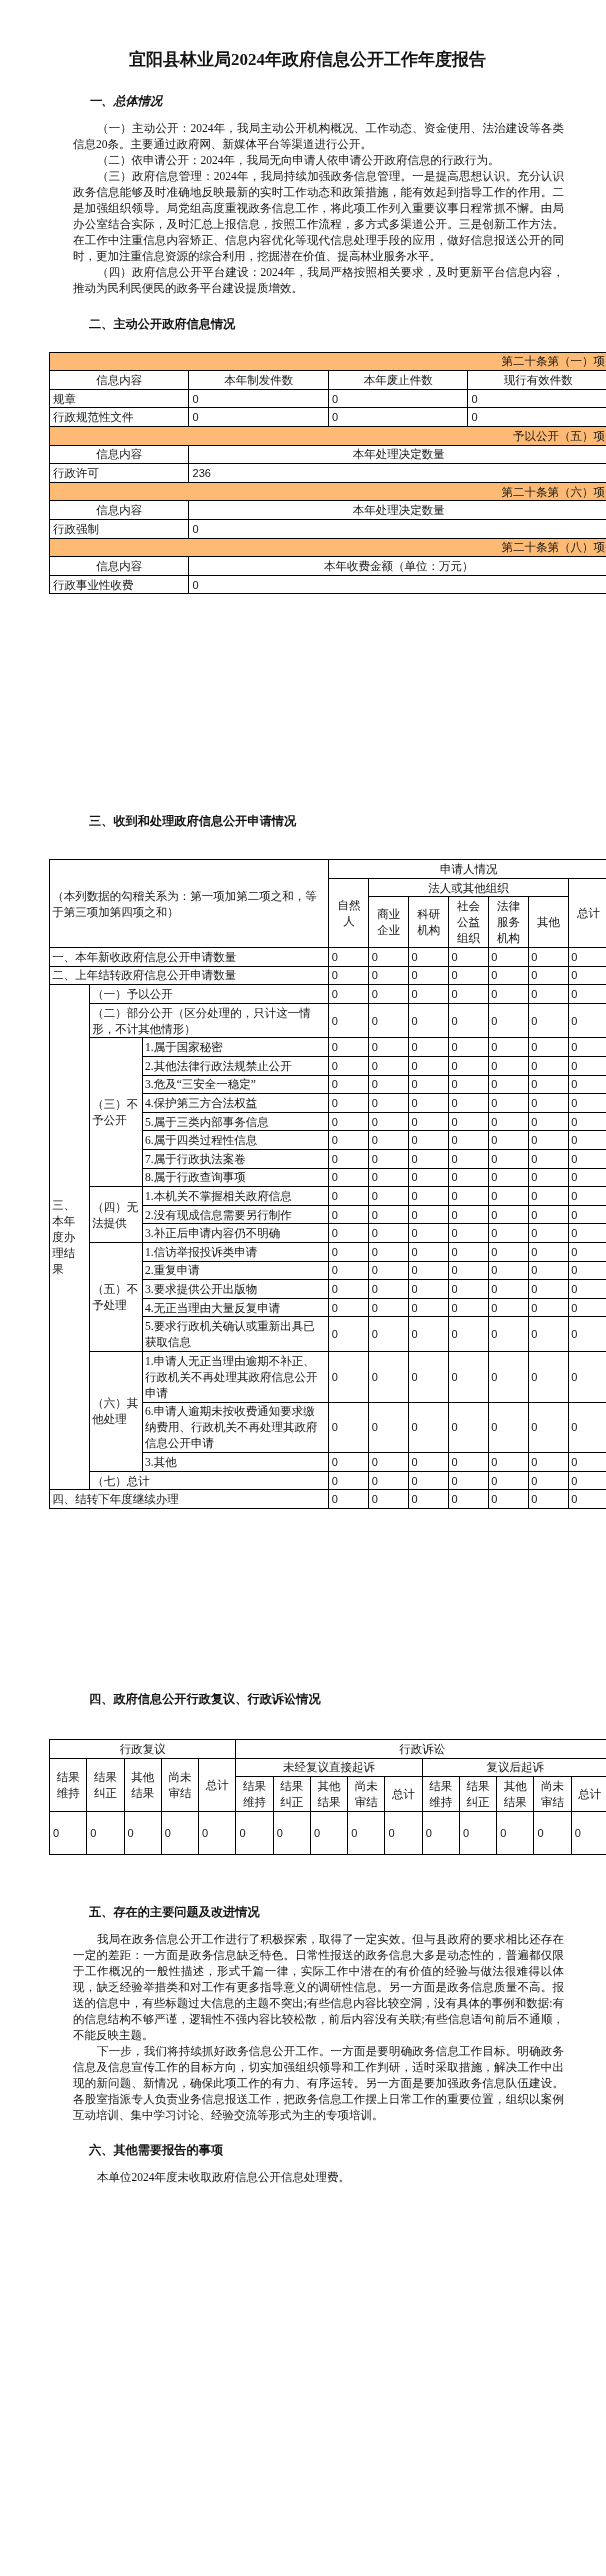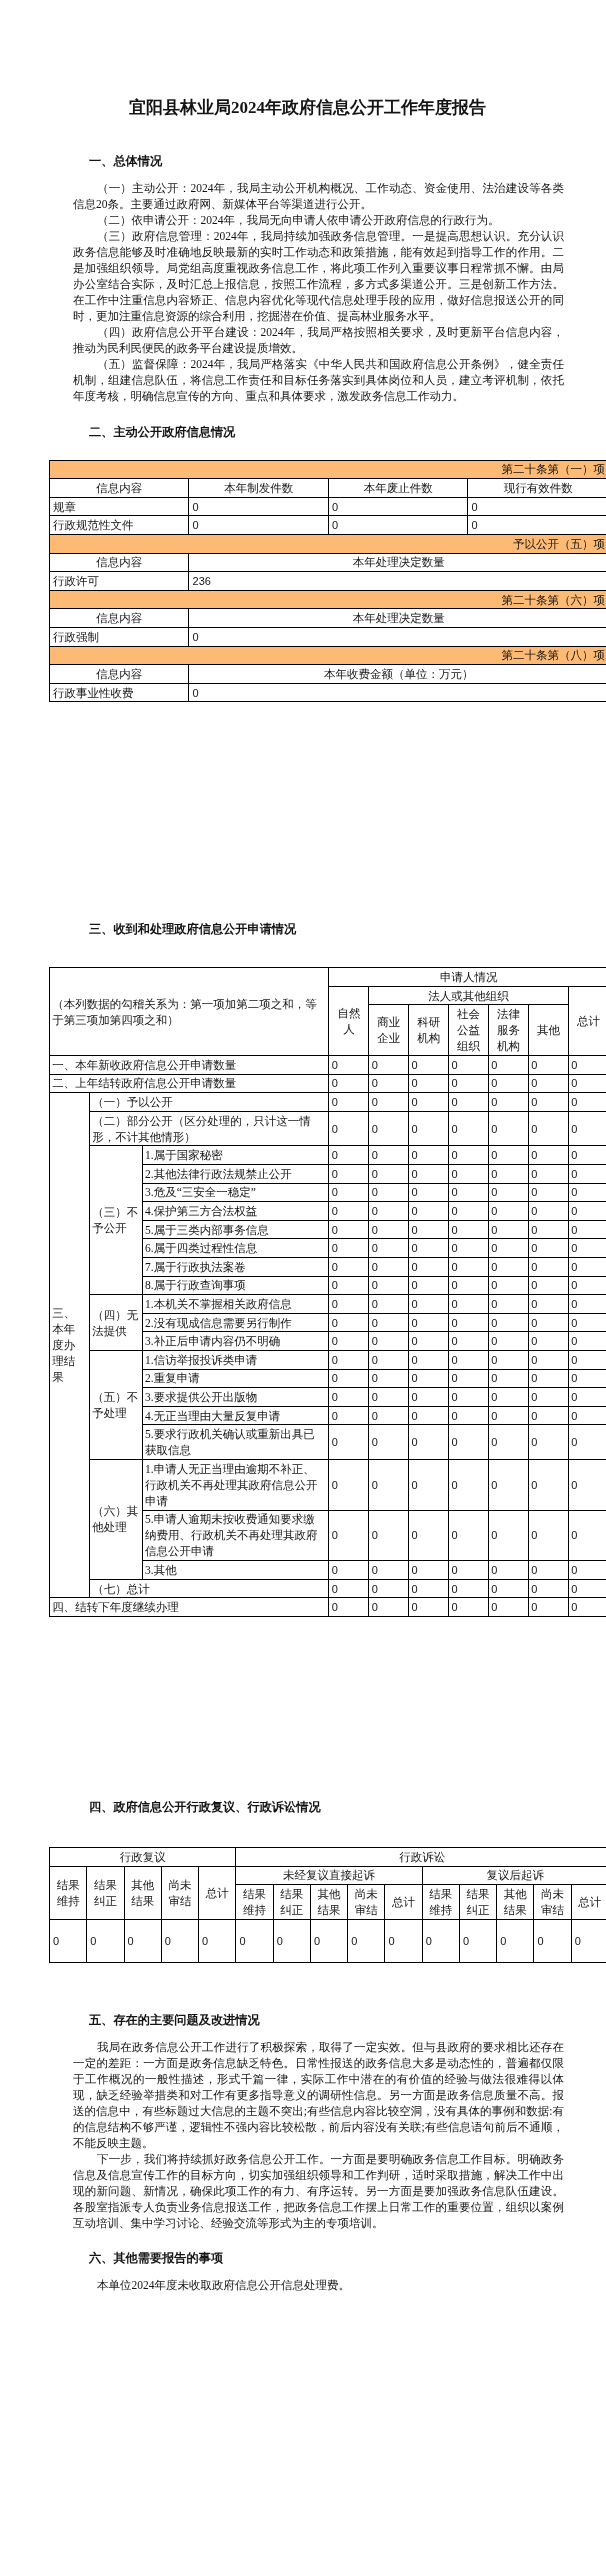--- a/index.html
+++ b/index.html
@@ -1,28 +1,28 @@
 <!DOCTYPE html>
 <html style="font-size:12.2px"><head>
 <meta charset="utf-8">
 <style>
   html,body{margin:0;padding:0;}
   body{
     width:607px;height:2576px;overflow:hidden;background:#ffffff;
     font-family:"Liberation Serif","DejaVu Serif",serif;color:#141414;
   }
-  .page{box-sizing:border-box;width:607px;padding:96px 41px 0 49px;}
+  .page{box-sizing:border-box;width:607px;padding:48px 41px 0 49px;}
   .doc-title{
     margin:0;font-size:17px;line-height:24.5px;font-weight:bold;text-align:center;
   }
   .sec{
     font-size:12.2px;font-weight:bold;line-height:17px;
     margin:0 0 10.7px 40px;
   }
-  .sec.s1{margin-top:32px;}
+  .sec.s1{margin-top:20px;font-style:italic;}
   .sec.s2{margin-top:20px;margin-bottom:0;}
   .sec.s3{margin-top:219px;margin-bottom:0;}
   .sec.s4{margin-top:182px;margin-bottom:0;}
   .sec.s5{margin-top:49px;}
   .sec.s6{margin-top:18.4px;}
   .bodytext{
     margin:0 0 0 24px;width:491px;font-size:11.5px;line-height:16px;
     text-align:justify;text-indent:24px;
   }
   
@@ -55,21 +55,20 @@
 
 <div class="page">
 
   <h1 class="doc-title">宜阳县林业局2024年政府信息公开工作年度报告</h1>
 
   <div class="sec s1">一、总体情况</div>
   <p class="bodytext">（一）主动公开：2024年，我局主动公开机构概况、工作动态、资金使用、法治建设等各类信息20条。主要通过政府网、新媒体平台等渠道进行公开。</p>
   <p class="bodytext">（二）依申请公开：2024年，我局无向申请人依申请公开政府信息的行政行为。</p>
   <p class="bodytext">（三）政府信息管理：2024年，我局持续加强政务信息管理。一是提高思想认识。充分认识政务信息能够及时准确地反映最新的实时工作动态和政策措施，能有效起到指导工作的作用。二是加强组织领导。局党组高度重视政务信息工作，将此项工作列入重要议事日程常抓不懈。由局办公室结合实际，及时汇总上报信息，按照工作流程，多方式多渠道公开。三是创新工作方法。在工作中注重信息内容矫正、信息内容优化等现代信息处理手段的应用，做好信息报送公开的同时，更加注重信息资源的综合利用，挖掘潜在价值、提高林业服务水平。</p>
   <p class="bodytext">（四）政府信息公开平台建设：2024年，我局严格按照相关要求，及时更新平台信息内容，推动为民利民便民的政务平台建设提质增效。</p>
-  <p class="bodytext">（五）监督保障：2024年，我局严格落实《中华人民共和国政府信息公开条例》，健全责任机制，组建信息队伍，将信息工作责任和目标任务落实到具体岗位和人员，建立考评机制，依托年度考核，明确信息宣传的方向、重点和具体要求，激发政务信息工作动力。</p>
 
   <div class="sec s2">二、主动公开政府信息情况</div>
 
   <table class="doc-table t1">
     <colgroup>
         <col style="width:129px">
         <col style="width:129px">
         <col style="width:129px">
         <col style="width:130px">
       </colgroup>
@@ -372,21 +371,21 @@
       <td class="lbl">1.申请人无正当理由逾期不补正、行政机关不再处理其政府信息公开申请</td>
     <td class="num">0</td>
           <td class="num">0</td>
           <td class="num">0</td>
           <td class="num">0</td>
           <td class="num">0</td>
           <td class="num">0</td>
           <td class="num">0</td>
         </tr>
     <tr>
-      <td class="lbl">5.申请人逾期未按收费通知要求缴纳费用、行政机关不再处理其政府信息公开申请</td>
+      <td class="lbl">6.申请人逾期未按收费通知要求缴纳费用、行政机关不再处理其政府信息公开申请</td>
     <td class="num">0</td>
           <td class="num">0</td>
           <td class="num">0</td>
           <td class="num">0</td>
           <td class="num">0</td>
           <td class="num">0</td>
           <td class="num">0</td>
         </tr>
     <tr>
       <td class="lbl">3.其他</td>

